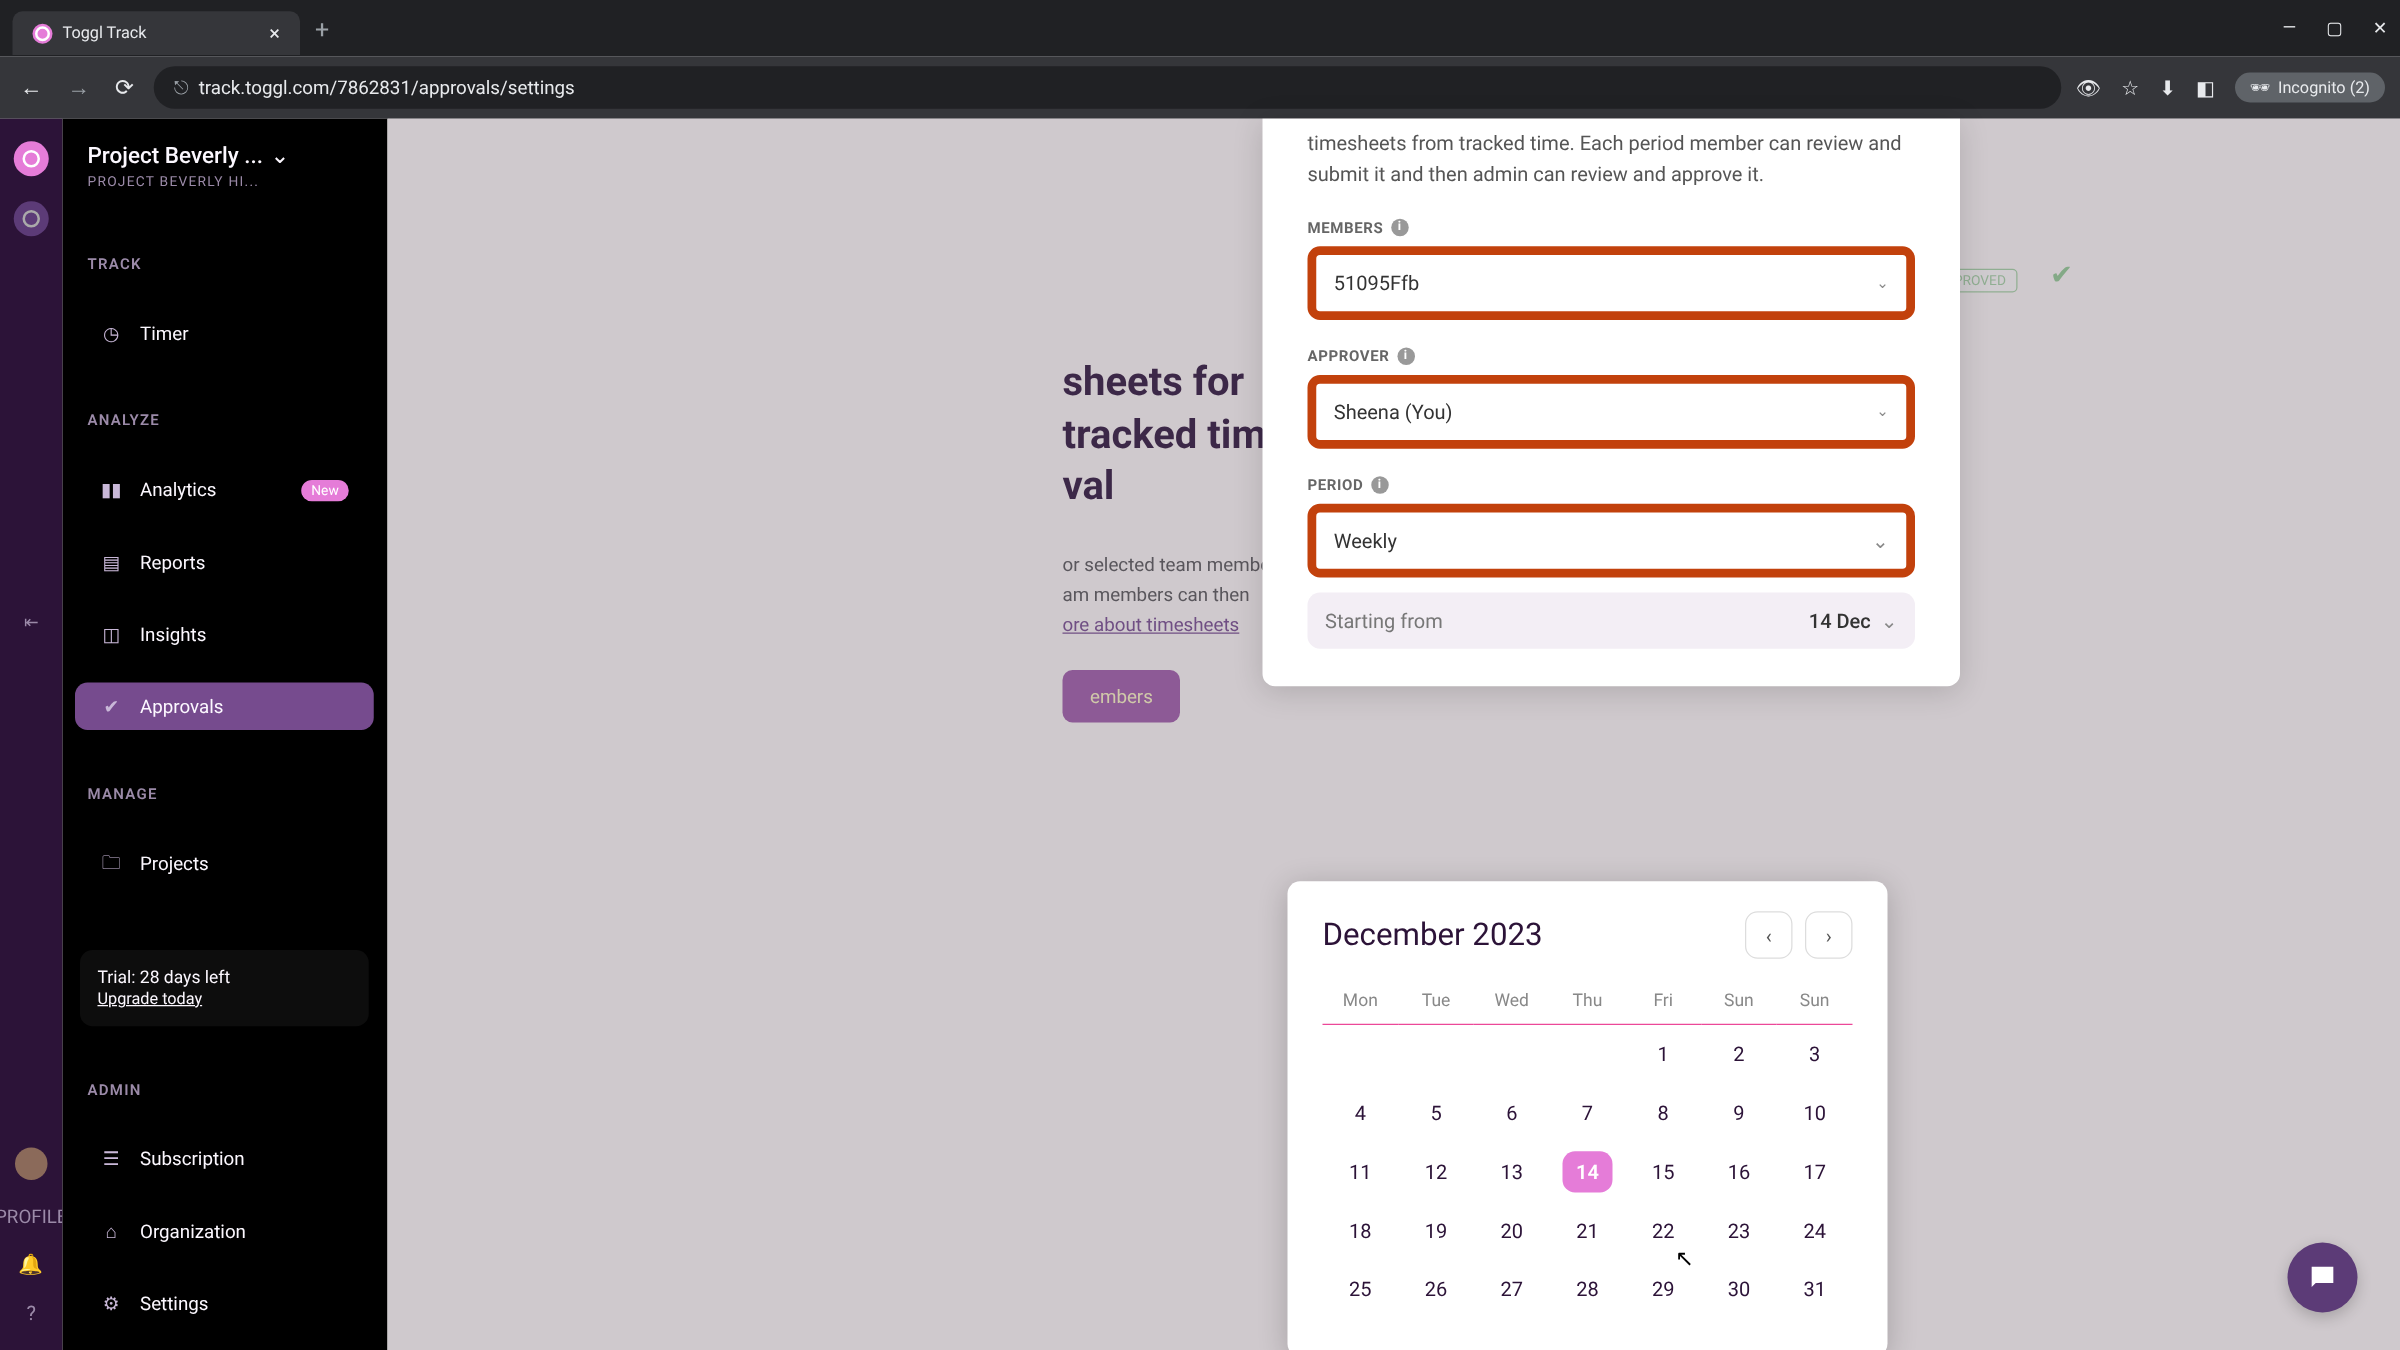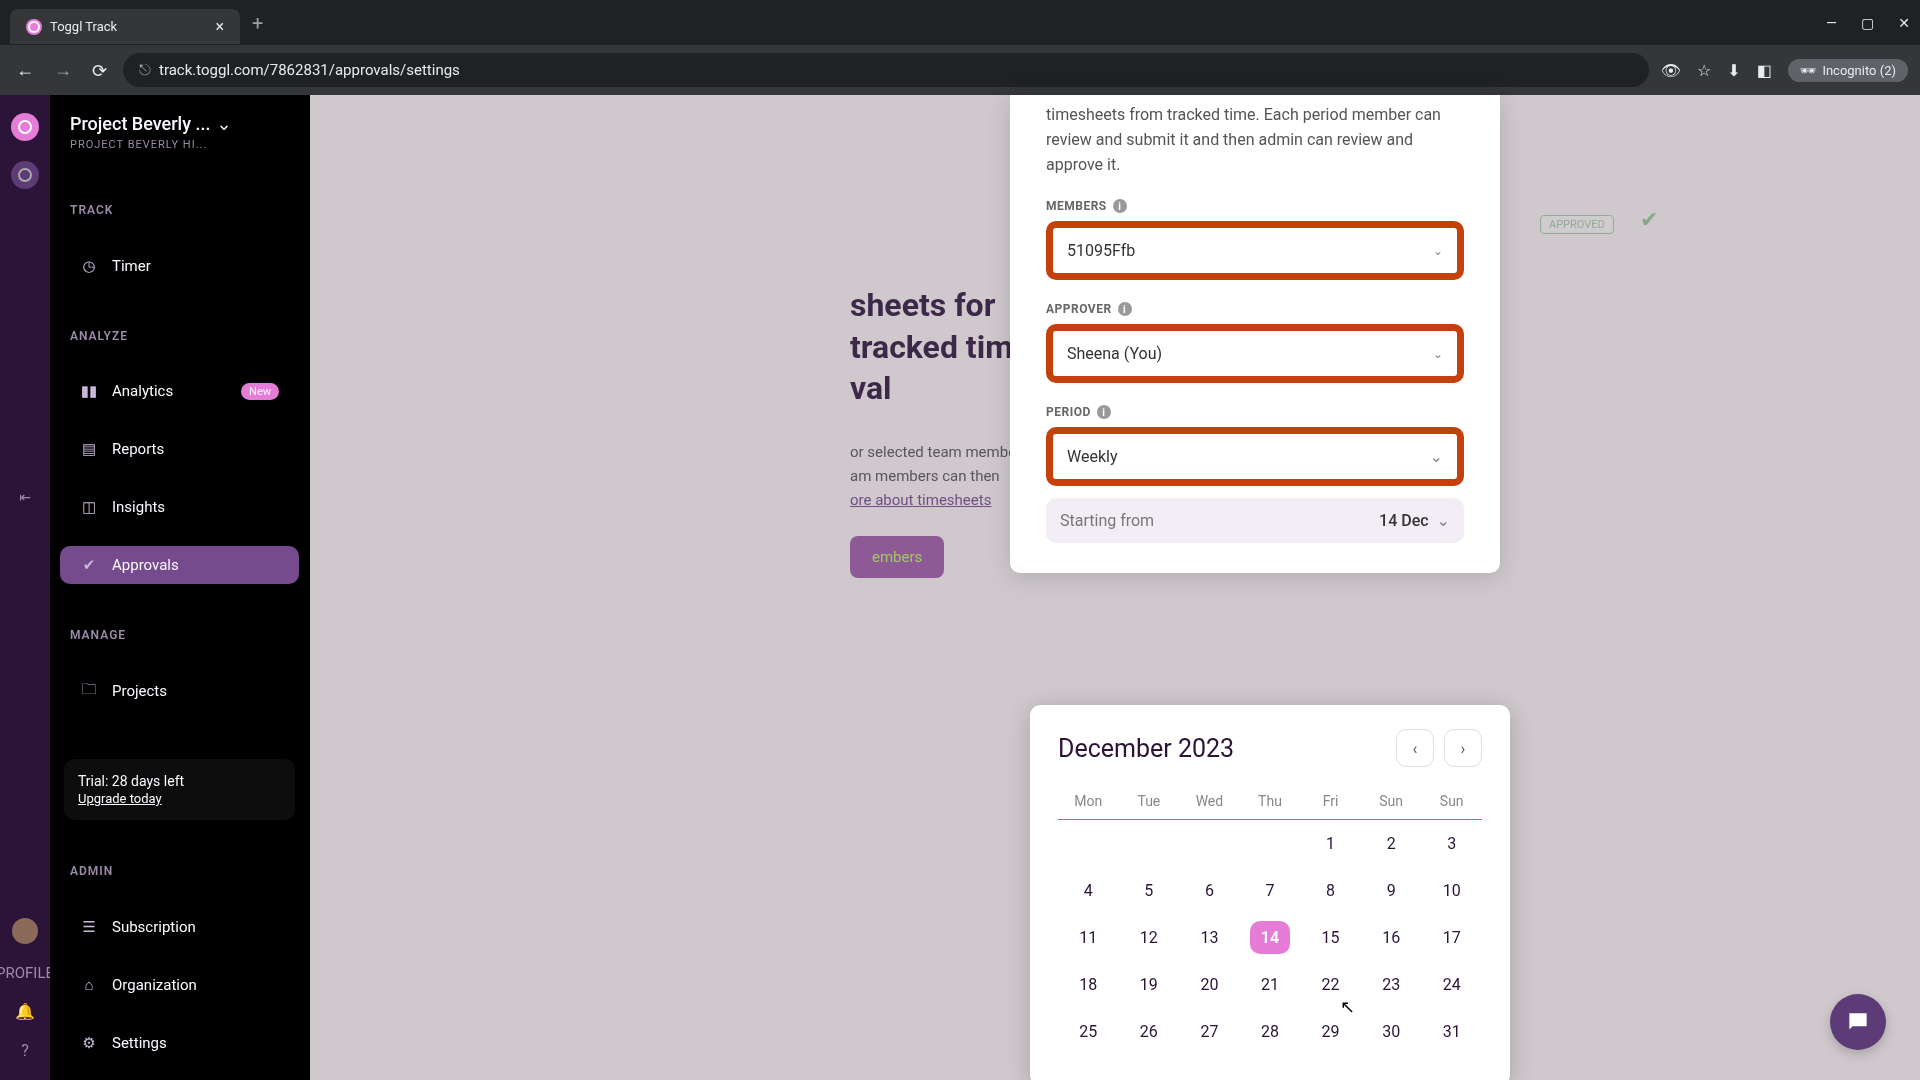--- a/index.html
+++ b/index.html
@@ -49,24 +49,24 @@
     .trial-box { margin: 30px 14px 0; background: rgba(255,255,255,0.05); border-radius: 10px; padding: 14px; font-size: 14px; }
     .trial-link { text-decoration: underline; font-size: 13px; cursor: pointer; margin-top: 2px; display: block; }
 
     
     .main { flex: 1; background: #fef9f6; position: relative; }
     .overlay { position: absolute; inset: 0; background: rgba(100,90,110,0.3); }
     .bg-content { position: absolute; left: 540px; top: 190px; width: 560px; color: #2c1338; }
     .bg-title { font-size: 32px; font-weight: 700; line-height: 1.3; }
     .bg-desc { margin-top: 30px; font-size: 15px; color: #555; line-height: 1.6; }
     .bg-link { color: #764b8e; text-decoration: underline; }
-    .bg-btn { margin-top: 24px; background: #a05ba8; color: #bef264; padding: 12px 22px; border: none; border-radius: 8px; font-size: 15px; cursor: pointer; }
-
-    
-    .modal { position: absolute; left: 700px; top: 0; width: 490px; background: #fff; border-radius: 0 0 10px 10px; padding: 0 36px 30px; box-shadow: 0 4px 24px rgba(0,0,0,0.15); z-index: 10; }
+    .bg-btn { margin-top: 24px; background: #a05ba8; color: #fef9c3; padding: 12px 22px; border: none; border-radius: 8px; font-size: 15px; cursor: pointer; }
+
+    
+    .modal { position: absolute; left: 700px; top: 0; width: 558px; background: #fff; border-radius: 0 0 10px 10px; padding: 0 36px 30px; box-shadow: 0 4px 24px rgba(0,0,0,0.15); z-index: 10; }
     .modal-text { color: #555; font-size: 16px; line-height: 1.55; padding-top: 8px; }
     .form-group { margin-top: 22px; }
     .form-label { font-size: 12px; font-weight: 700; color: #666; letter-spacing: 0.5px; display: flex; align-items: center; gap: 6px; }
     .info-icon { width: 14px; height: 14px; border-radius: 50%; background: #999; color: #fff; font-size: 10px; display: inline-flex; align-items: center; justify-content: center; }
     .form-select { width: 100%; margin-top: 8px; padding: 13px 14px; border: 7px solid #c2410c; border-radius: 10px; font-size: 16px; color: #333; background: #fff; display: flex; justify-content: space-between; align-items: center; cursor: pointer; }
     .chevron { color: #888; font-size: 12px; }
     .starting-from { width: 100%; margin-top: 12px; padding: 13px 14px; border-radius: 10px; background: #f3eef5; display: flex; justify-content: space-between; align-items: center; color: #777; font-size: 16px; cursor: pointer; }
     .starting-value { color: #333; font-weight: 500; display: flex; gap: 8px; }
 
     

